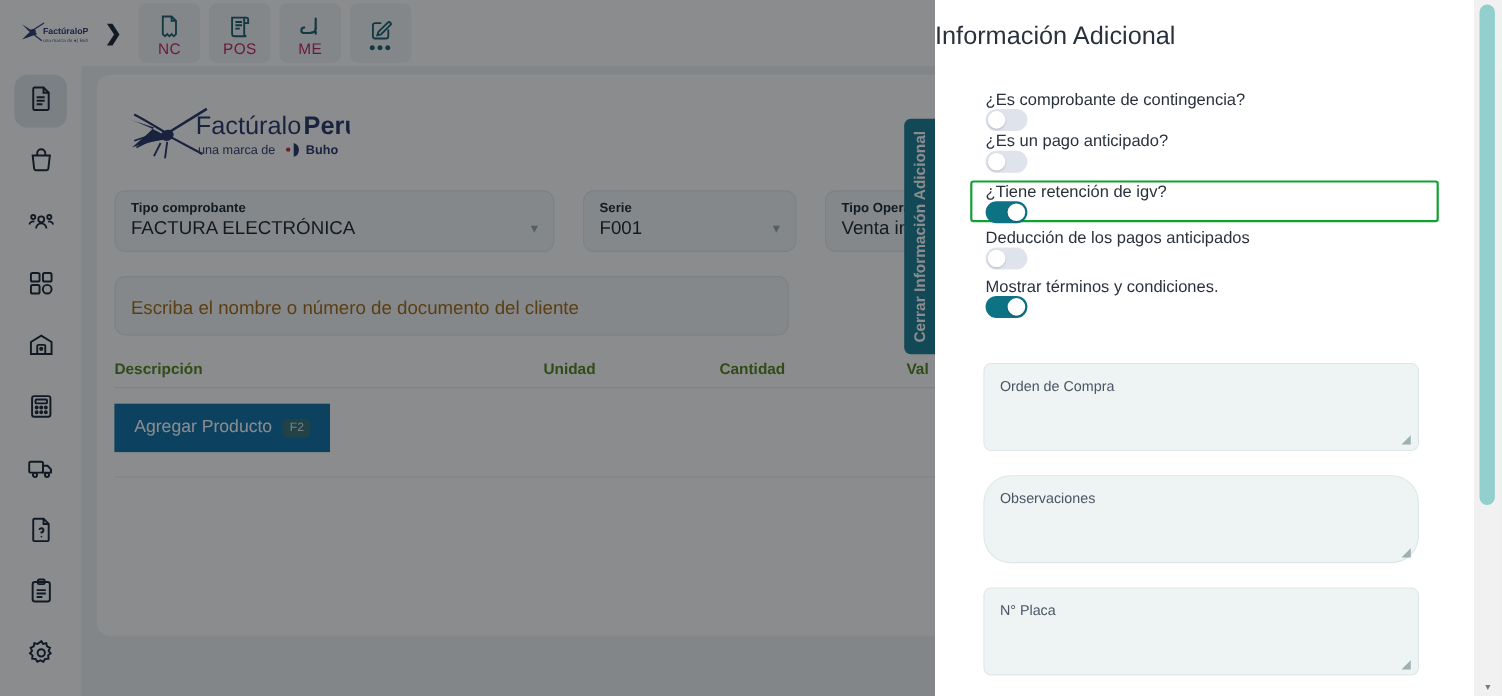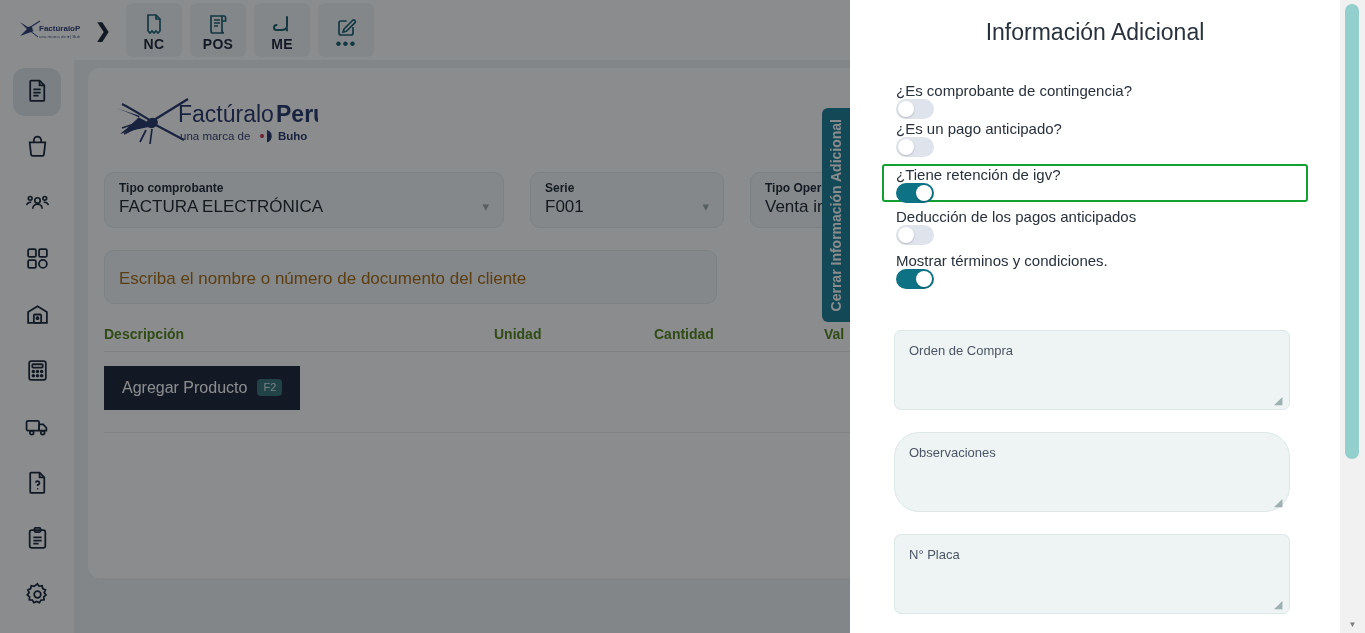--- a/index.html
+++ b/index.html
@@ -26,21 +26,21 @@
     width:34px; display:flex; align-items:center; justify-content:center;
     color:#0d1b2a; font-size:19px; font-weight:bold; cursor:pointer;
   }
   .tabs-top { display:flex; gap:8px; margin-left:6px; }
   .tab-card {
     width:56px; height:54px; background:#f3f5f6; border-radius:7px;
     display:flex; flex-direction:column; align-items:center; justify-content:center;
     gap:1px; color:#0f5666; cursor:pointer;
   }
   .tab-card .tab-ico { height:26px; display:flex; align-items:flex-end; }
-  .tab-card .tab-lbl { font-size:14px; font-weight:bold; letter-spacing:.3px; color:#0f172a; }
+  .tab-card .tab-lbl { font-size:14px; font-weight:normal; letter-spacing:.3px; color:#be185d; }
   .tab-card .dots { font-size:17px; line-height:10px; letter-spacing:1px; color:#0f5666; }
 
   .railbar {
     position:absolute; left:0; top:60px; width:74px; height:573px;
     background:#ffffff; display:flex; flex-direction:column; align-items:center;
     padding-top:8px; gap:8px;
   }
   .rail-item {
     width:48px; height:48px; border-radius:12px;
     display:flex; align-items:center; justify-content:center;
@@ -83,22 +83,22 @@
   .table-head {
     display:flex; margin:22px 16px 0 16px; border-bottom:1px solid #e4e8ea;
     padding-bottom:9px; font-size:14px; font-weight:bold; color:#4d7c0f;
   }
   .th-desc { width:390px; }
   .th-unidad { width:160px; }
   .th-cant { width:170px; }
   .th-val { width:120px; }
 
   .btn-add {
-    margin:14px 0 0 16px; display:inline-flex; align-items:flex-start; gap:10px;
-    background:#0f172a; color:#ffffff; border:none; border-radius:0;
+    margin:14px 0 0 16px; display:inline-flex; align-items:center; gap:10px;
+    background:#0369a1; color:#ffffff; border:none; border-radius:0;
     padding:13px 18px; font-size:16px; cursor:pointer;
   }
   .btn-add .kbd {
     background:#2c6a71; color:#d7e6e8; border-radius:4px;
     font-size:11px; padding:3px 6px; line-height:1;
   }
   .table-rule { margin:22px 16px 0 16px; border-top:1px solid #e9edef; }
 
   
   .side-tab {
@@ -116,21 +116,21 @@
     position:absolute; left:0; top:0; width:850px; height:633px;
     background:rgba(22,26,30,0.50);
   }
 
   
   .panel {
     position:absolute; left:850px; top:0; width:490px; height:633px;
     background:#ffffff; overflow:hidden;
   }
   .panel-title {
-    text-align:center; font-size:23px; color:#29323c; padding-top:19px; font-weight:normal;
+    text-align:left; font-size:23px; color:#29323c; padding-top:19px; font-weight:normal;
   }
   .toggle-list { padding:36px 44px 0 44px; }
   .toggle-row {
     display:flex; justify-content:space-between;
     height:30px; margin-bottom:8px; padding:0 2px;flex-direction:column;
   }
   .toggle-row.spaced { margin-bottom:14px; }
   .toggle-row .t-label { font-size:15px; color:#28313c; }
   .toggle-row.highlight {
     border:2px solid #13a033; border-radius:3px;

